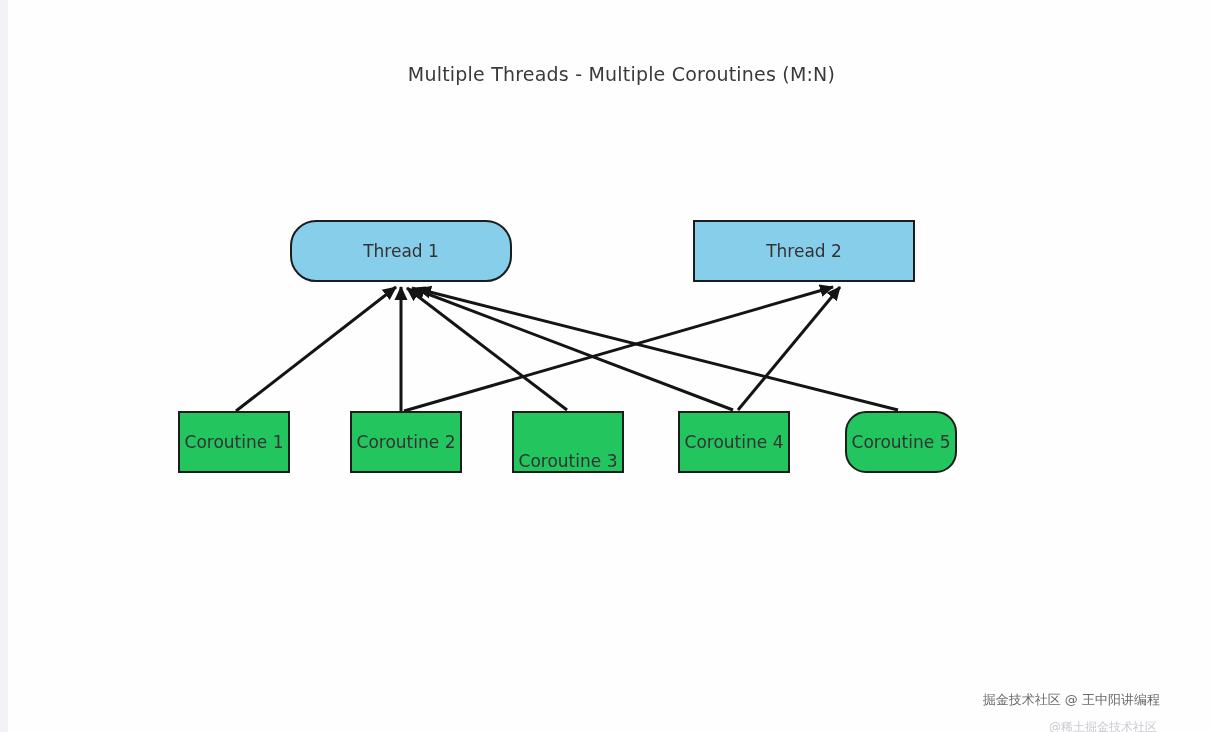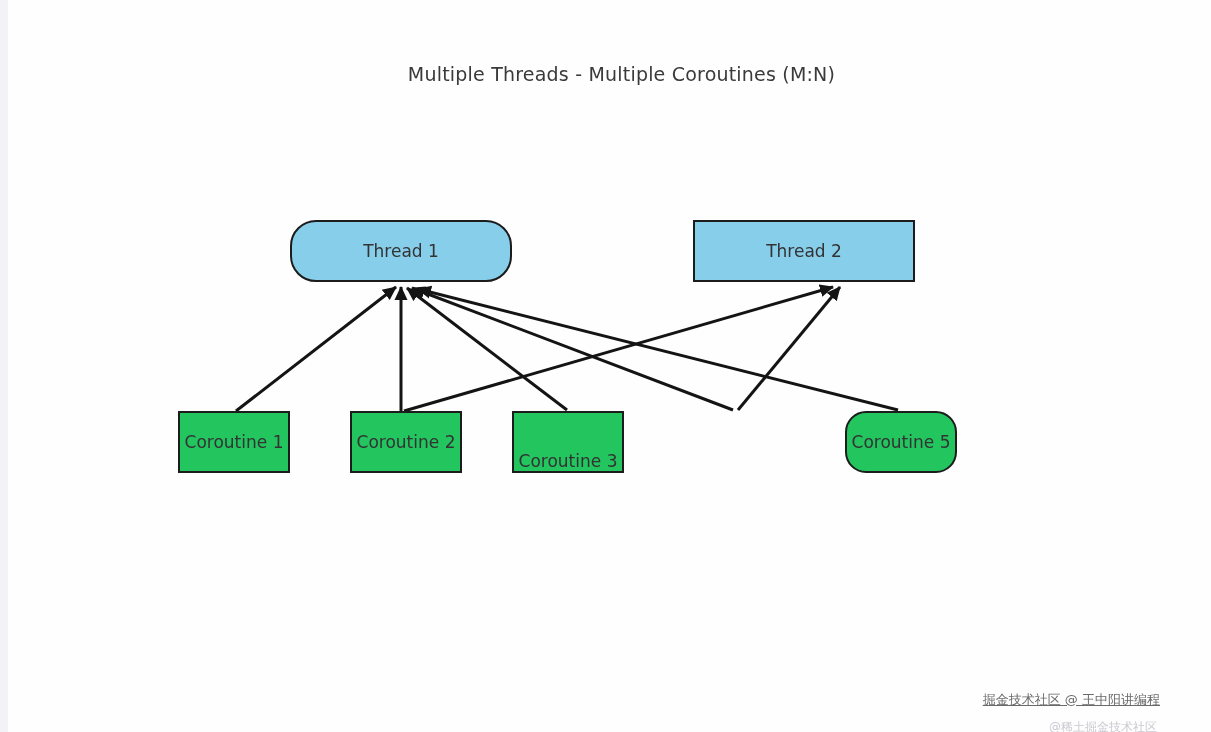--- a/index.html
+++ b/index.html
@@ -75,21 +75,20 @@
   .c4 { left: 678px; }
   .c5 { left: 845px; border-radius: 21px; }
   .watermark-1 {
     position: absolute;
     top: 692px;
     right: 51px;
     font-size: 13px;
     line-height: 16px;
     color: #6a6a6a;
     white-space: nowrap;
-    text-decoration: underline;
   }
   .watermark-2 {
     position: absolute;
     top: 719px;
     right: 54px;
     font-size: 12px;
     line-height: 16px;
     color: #c9c9d1;
     white-space: nowrap;
   }
@@ -127,20 +126,23 @@
 
   <div class="node coroutine c1">
     <span>Coroutine 1</span>
   </div>
   <div class="node coroutine c2">
     <span>Coroutine 2</span>
   </div>
   <div class="node coroutine c3">
     <span>Coroutine 3</span>
   </div>
+  <div class="node coroutine c4">
+    <span>Coroutine 4</span>
+  </div>
   <div class="node coroutine c5">
     <span>Coroutine 5</span>
   </div>
 
   <div class="watermark-1">掘金技术社区 @ 王中阳讲编程</div>
   <div class="watermark-2">@稀土掘金技术社区</div>
 
 </div>
 
 </body></html>

